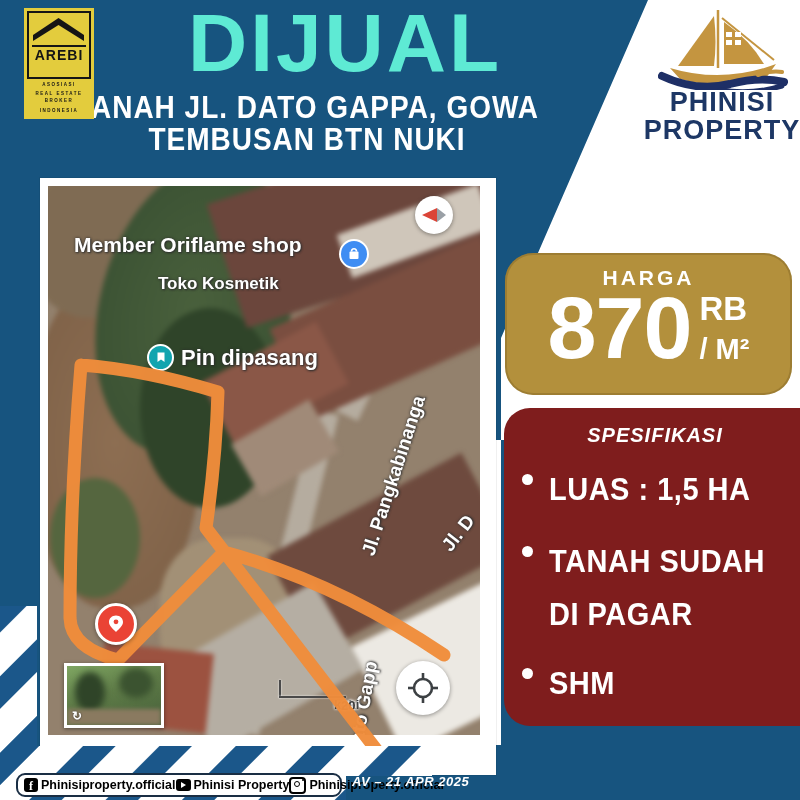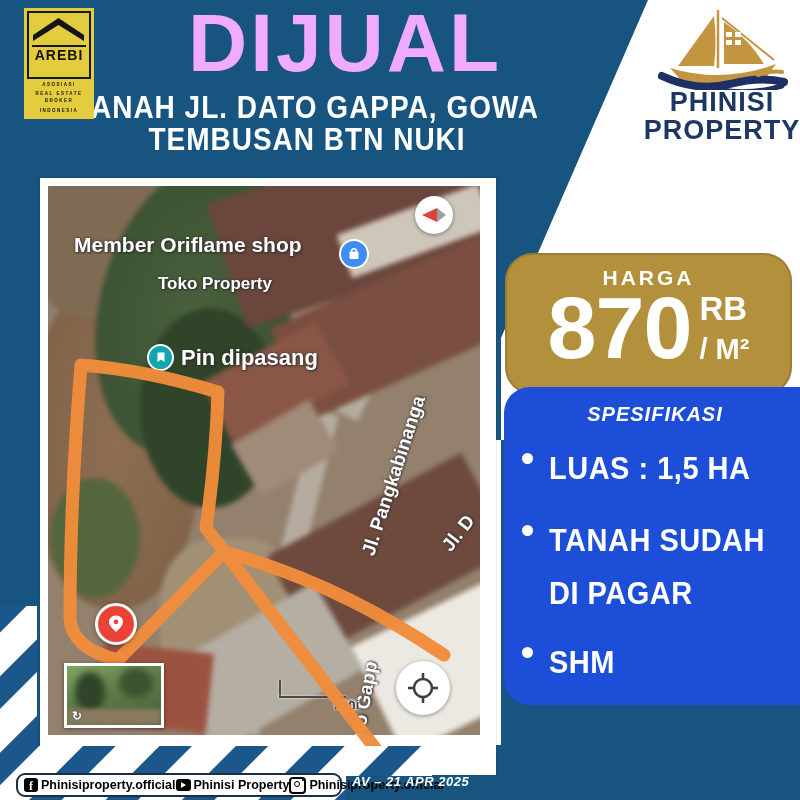--- a/index.html
+++ b/index.html
@@ -5,21 +5,21 @@
   html,body{margin:0;padding:0;background:#333;}
   .canvas{position:relative;width:800px;height:800px;overflow:hidden;
     background:#17547F;font-family:"Liberation Sans",sans-serif;}
   .abs{position:absolute;}
 
   
   .wedge{position:absolute;inset:0;background:#fff;
     clip-path:polygon(648px 0,800px 0,800px 440px,490px 440px,490px 745px,501px 745px,501px 338px);}
 
   
-  .title{left:0;top:2px;width:690px;text-align:center;color:#f0abfc;
+  .title{left:0;top:2px;width:690px;text-align:center;color:#5eead4;
     font-size:82px;font-weight:900;letter-spacing:3px;line-height:1;}
   .sub{left:0;width:614px;text-align:center;color:#fff;font-weight:900;
     font-size:28px;letter-spacing:1px;transform:scaleY(1.12);}
   .sub1{top:92px;} .sub2{top:124px;}
 
   
   .arebi{left:24px;top:8px;width:70px;background:#E3CC3D;padding:3px 3px 4px 3px;box-sizing:border-box;}
   .arebi-inner{border:2.5px solid #151515;padding:2px 0 12px 0;}
   .arebi-name{border-top:2px solid #151515;margin:0 3px;text-align:center;
     font-size:14px;font-weight:900;color:#151515;letter-spacing:1px;line-height:1.25;}
@@ -63,21 +63,21 @@
     border-radius:28px;box-shadow:inset 0 0 0 2px rgba(90,66,18,.25);color:#fff;box-sizing:border-box;
     display:flex;flex-direction:column;align-items:center;}
   .badge-label{margin-top:13px;font-size:21px;font-weight:900;letter-spacing:3px;}
   .price-row{display:flex;align-items:flex-start;margin-top:-6px;}
   .price-amount{font-size:88px;font-weight:900;line-height:1;letter-spacing:-1px;}
   .price-unit-col{display:flex;flex-direction:column;margin-left:8px;margin-top:8px;}
   .price-sup{font-size:33px;font-weight:900;line-height:1;}
   .price-unit{font-size:29px;font-weight:700;line-height:1;margin-top:10px;}
 
   
-  .specs{left:504px;top:387px;width:296px;height:318px;background:#1d4ed8;
+  .specs{left:504px;top:408px;width:296px;height:318px;background:#7f1d1d;
     border-radius:26px 0 0 26px;color:#fff;box-sizing:border-box;padding:16px 10px 0 16px;}
   .specs-title{text-align:center;font-size:20px;font-weight:900;font-style:italic;letter-spacing:1px;margin-bottom:16px;}
   .specs ul{list-style:none;margin:0;padding:0;}
   .specs li{display:flex;margin-bottom:21px;}
   .bullet{flex:0 0 11px;width:11px;height:11px;border-radius:50%;background:#fff;margin:11px 16px 0 2px;}
   .spec-text{width:225px;font-size:29px;font-weight:900;letter-spacing:.5px;line-height:1.75;transform:scaleY(1.05);transform-origin:left top;}
 
   
   .stripes-svg{left:0;top:600px;z-index:2;}
   .footer-bar{left:16px;top:773px;width:326px;height:24px;background:#fff;
@@ -153,21 +153,21 @@
         <div style="left:170px;top:170px;width:130px;height:70px;background:#8A5747;transform:rotate(-28deg);"></div>
         <div style="left:200px;top:240px;width:90px;height:60px;background:#A08A78;transform:rotate(-30deg);"></div>
         <div style="left:120px;top:360px;width:140px;height:160px;background:#A29076;border-radius:40%;"></div>
         <div style="left:240px;top:320px;width:220px;height:110px;background:#6E4A3E;transform:rotate(-28deg);"></div>
         <div style="left:330px;top:430px;width:150px;height:120px;background:#ECE9E3;transform:rotate(-26deg);"></div>
         <div style="left:140px;top:440px;width:170px;height:100px;background:#B5AEA3;transform:rotate(-30deg);"></div>
         <div style="left:60px;top:470px;width:110px;height:80px;background:#9C5240;transform:rotate(6deg);"></div>
       </div>
 
       <div class="gmap-label" style="left:26px;top:47px;font-size:21px;">Member Oriflame shop</div>
-      <div class="gmap-label" style="left:110px;top:88px;font-size:17px;">Toko Property</div>
+      <div class="gmap-label" style="left:110px;top:88px;font-size:17px;">Toko Kosmetik</div>
       <div class="poi-icon" style="left:291px;top:53px;width:30px;height:30px;background:#3F8DF3;border:2px solid #fff;box-sizing:border-box;">
         <svg width="14" height="14" viewBox="-7 -7 14 14">
           <rect x="-4.5" y="-2.5" width="9" height="7.5" rx="1" fill="#fff"></rect>
           <path d="M-2.5,-2.5 A2.5,2.8 0 0 1 2.5,-2.5" stroke="#fff" stroke-width="1.6" fill="none"></path>
         </svg>
       </div>
 
       <div class="poi-icon" style="left:99px;top:158px;width:27px;height:27px;background:#12A4AF;border:2px solid #fff;box-sizing:border-box;">
         <svg width="12" height="13" viewBox="-6 -6.5 12 13">
           <path d="M-3.5,-5 h7 v9.5 l-3.5,-2.6 -3.5,2.6 z" fill="#fff"></path>

